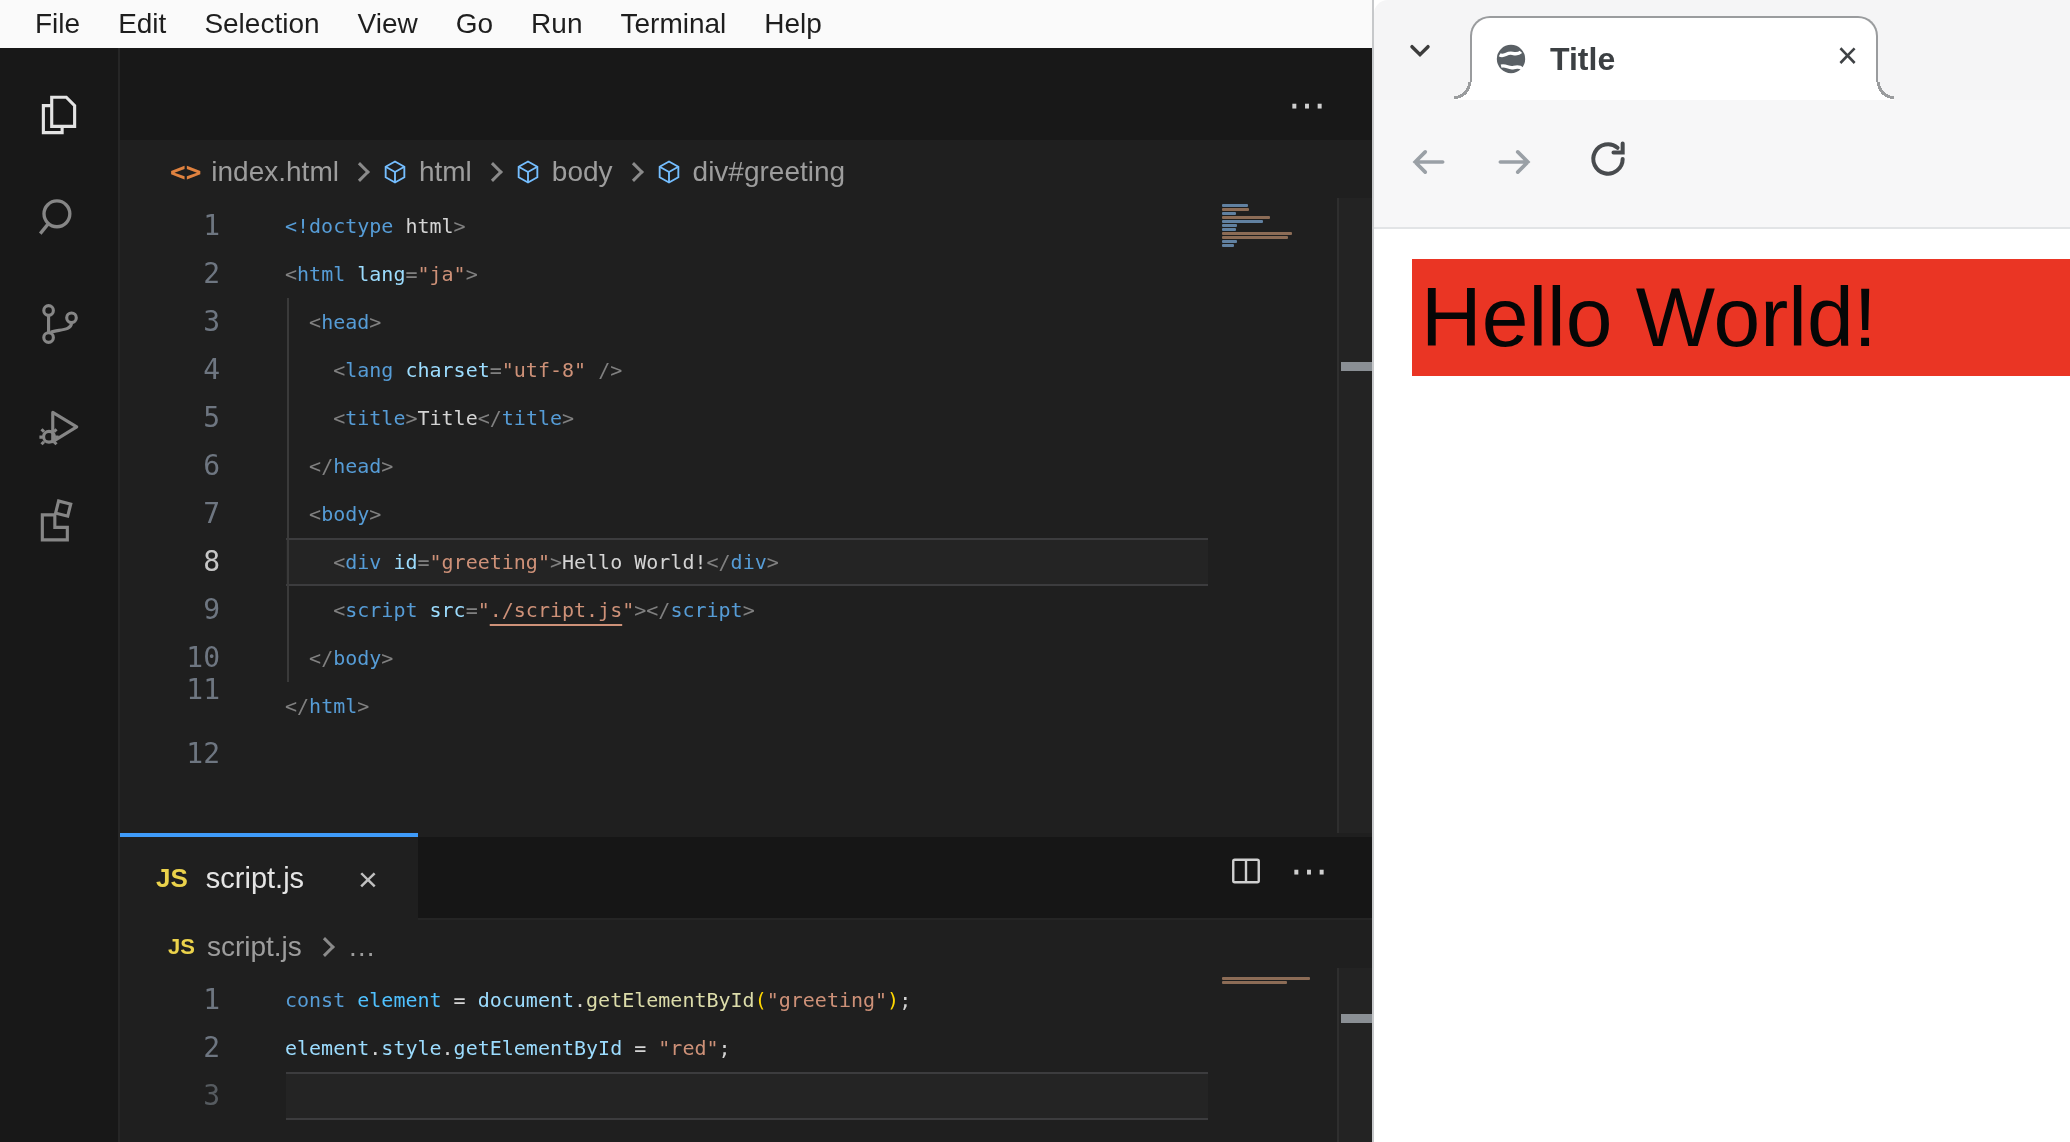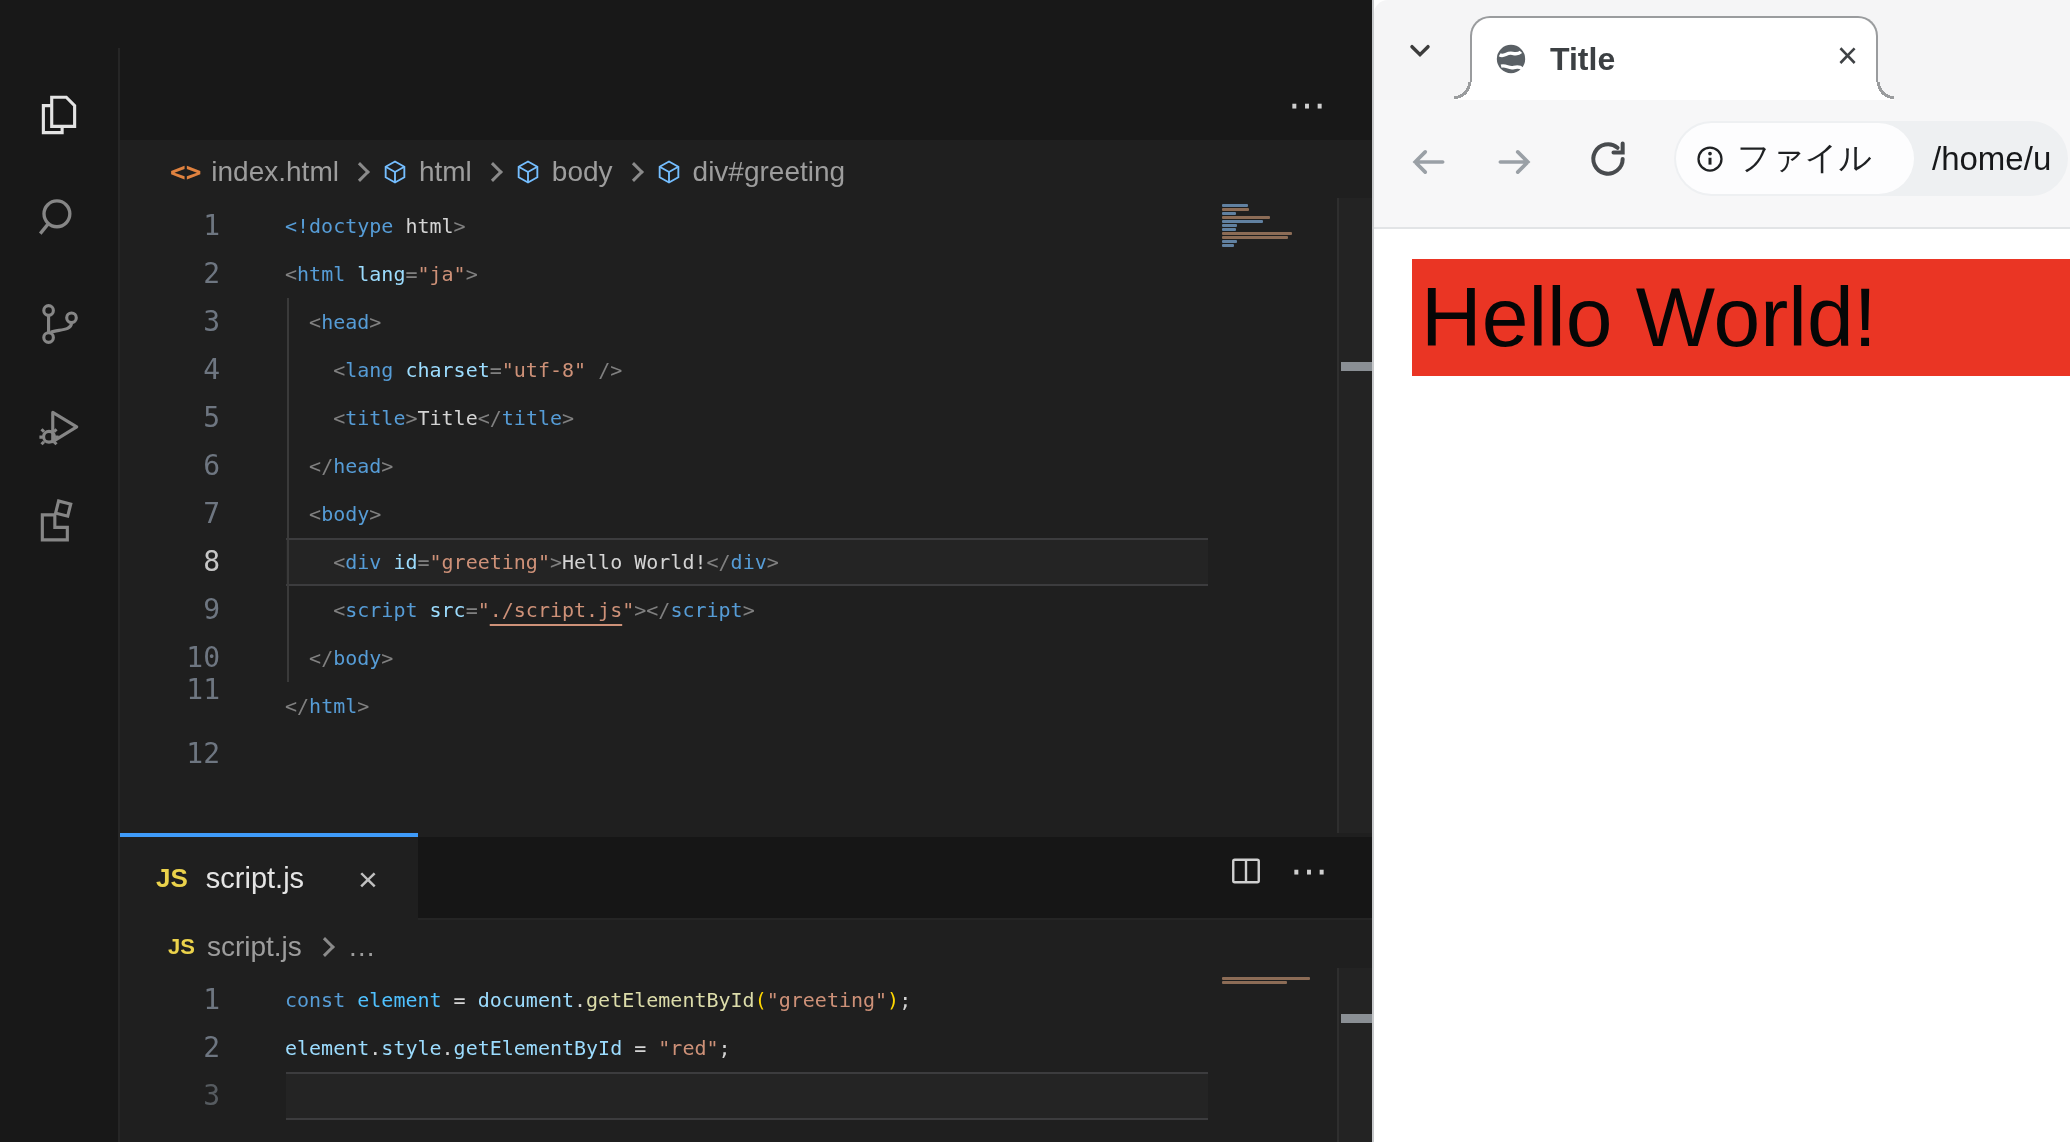--- a/index.html
+++ b/index.html
@@ -103,20 +103,30 @@
   .hello{position:absolute;left:38px;top:30px;width:660px;height:117px;line-height:117px;
          padding-left:9px;box-sizing:border-box;font-size:84px;color:#060606;white-space:nowrap;overflow:hidden;}
 </style>
 </head>
 <body>
 
 <div id="root">
 
   <div class="vscode">
 
+    <div class="menubar">
+      <span class="mitem">File</span>
+      <span class="mitem">Edit</span>
+      <span class="mitem">Selection</span>
+      <span class="mitem">View</span>
+      <span class="mitem">Go</span>
+      <span class="mitem">Run</span>
+      <span class="mitem">Terminal</span>
+      <span class="mitem">Help</span>
+    </div>
 
     <div class="activitybar">
       <div class="abicon active" style="top:43px">
         <svg viewBox="0 0 24 24" fill="none" stroke="currentColor" stroke-width="1.5">
           <path d="M8 7h-3.5v13h9v-3"></path>
             <path d="M8.5 3h7l4 4v10h-11z"></path>
         </svg>
       </div>
       <div class="abicon" style="top:145px">
         <svg viewBox="0 0 24 24" fill="none" stroke="currentColor" stroke-width="1.6">
@@ -304,30 +314,19 @@
           <path d="M4 12h15 M13.5 6.5 19 12l-5.5 5.5"></path>
         </svg>
         </span>
       <span class="nav-ico" style="left:212px;top:37px">
         <svg viewBox="0 0 24 24" fill="none" stroke="#484b4e" stroke-width="2.2" stroke-linecap="round">
           <path d="M20 12a8 8 0 1 1-2.8-6.1"></path>
             <path d="M20 3.5v5h-5"></path>
         </svg>
         </span>
 
-      <div class="omnibox">
-        <div class="chip">
-          <svg viewBox="0 0 24 24" fill="none" stroke="#1f2123" stroke-width="1.8">
-            <circle cx="12" cy="12" r="9.2"></circle>
-              <path d="M12 11v5.5" stroke-width="2.4"></path>
-              <circle cx="12" cy="7.6" r="0.6" fill="#1f2123"></circle>
-          </svg>
-          <span class="chiplabel">ファイル</span>
-        </div>
-        <span class="urltext">/home/u</span>
-      </div>
     </div>
 
     <div class="b-content">
       <div class="hello" id="hello-div" style="background: rgb(234, 53, 36);">Hello World!</div>
     </div>
   </div>
 </div>
 
 </body></html>

